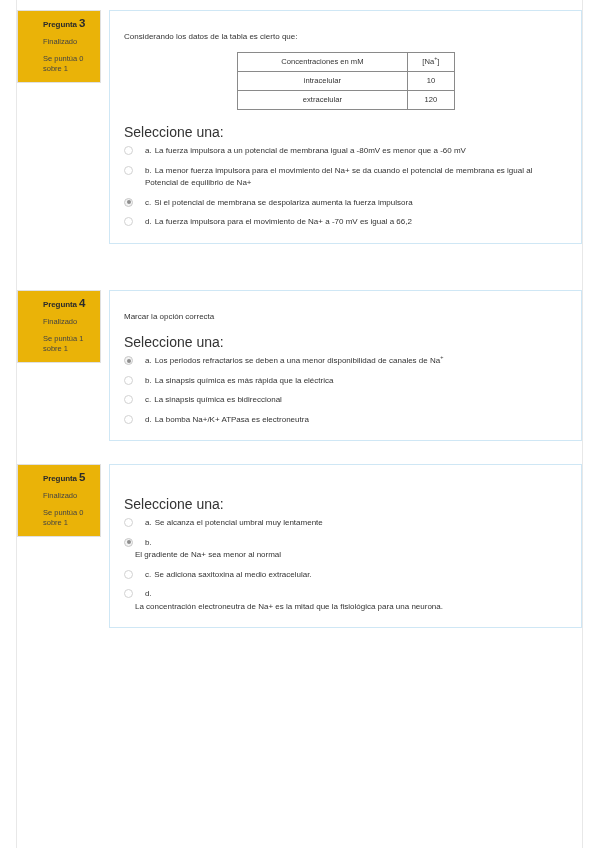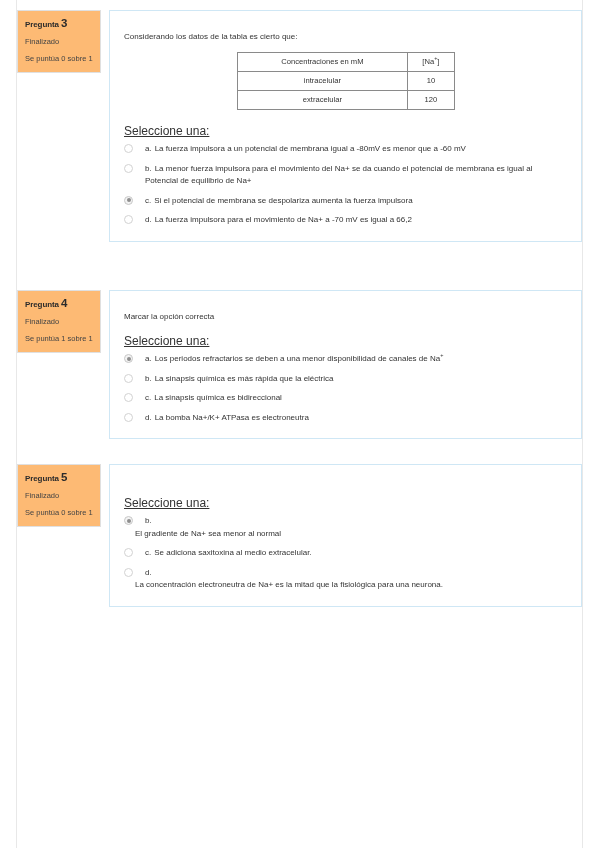--- a/index.html
+++ b/index.html
@@ -41,22 +41,22 @@
     display: flex;
     align-items: flex-start;
   }
 
   
   .qinfo {
     width: 84px;
     min-height: 62px;
     box-sizing: border-box;
     border: 1px solid #e0e0e0;
-    background: #fdba74;
-    padding: 7px 7px 8px 7px;
+    background: #eab308;
+    padding: 7px 7px 8px 25px;
     flex: 0 0 84px;
   }
   .qinfo-title {
     font-size: 8px;
     font-weight: bold;
     color: #2b2b2b;
     letter-spacing: -0.1px;
     line-height: 11px;
   }
   .qinfo-title .qnum {
@@ -107,25 +107,24 @@
     color: #333333;
     line-height: 10px;
   }
   .sup {
     font-size: 5.5px;
     vertical-align: super;
     line-height: 0;
   }
 
   .select-label {
-    font-size: 12px;
+    font-size: 14px;
     color: #333333;
     margin-top: 14px;
     margin-bottom: 5px;
-    text-decoration: underline;
   }
   .select-label.tight {
     margin-top: 11px;
   }
 
   
   .option {
     display: flex;
     align-items: flex-start;
     margin-bottom: 7px;
@@ -260,20 +259,24 @@
   <div class="qinfo">
     <div class="qinfo-title"><span>Pregunta</span><span class="qnum">5</span></div>
     <div class="qinfo-state">Finalizado</div>
     <div class="qinfo-grade">Se puntúa 0 sobre 1</div>
   </div>
   <div class="qcontent">
 
     <div class="select-label tight">Seleccione una:</div>
 
     <div class="option">
+      <span class="radio"></span>
+      <span class="option-text"><span class="opt-letter">a.</span><span>Se alcanza el potencial umbral muy lentamente</span></span>
+    </div>
+    <div class="option">
       <span class="radio checked"></span>
       <span class="option-text"><span class="opt-letter">b.</span><span class="opt-hang">El gradiente de Na+ sea menor al normal</span></span>
     </div>
     <div class="option">
       <span class="radio"></span>
       <span class="option-text"><span class="opt-letter">c.</span><span>Se adiciona saxitoxina al medio extracelular.</span></span>
     </div>
     <div class="option">
       <span class="radio"></span>
       <span class="option-text"><span class="opt-letter">d.</span><span class="opt-hang">La concentración electroneutra de Na+ es la mitad que la fisiológica para una neurona.</span></span>

